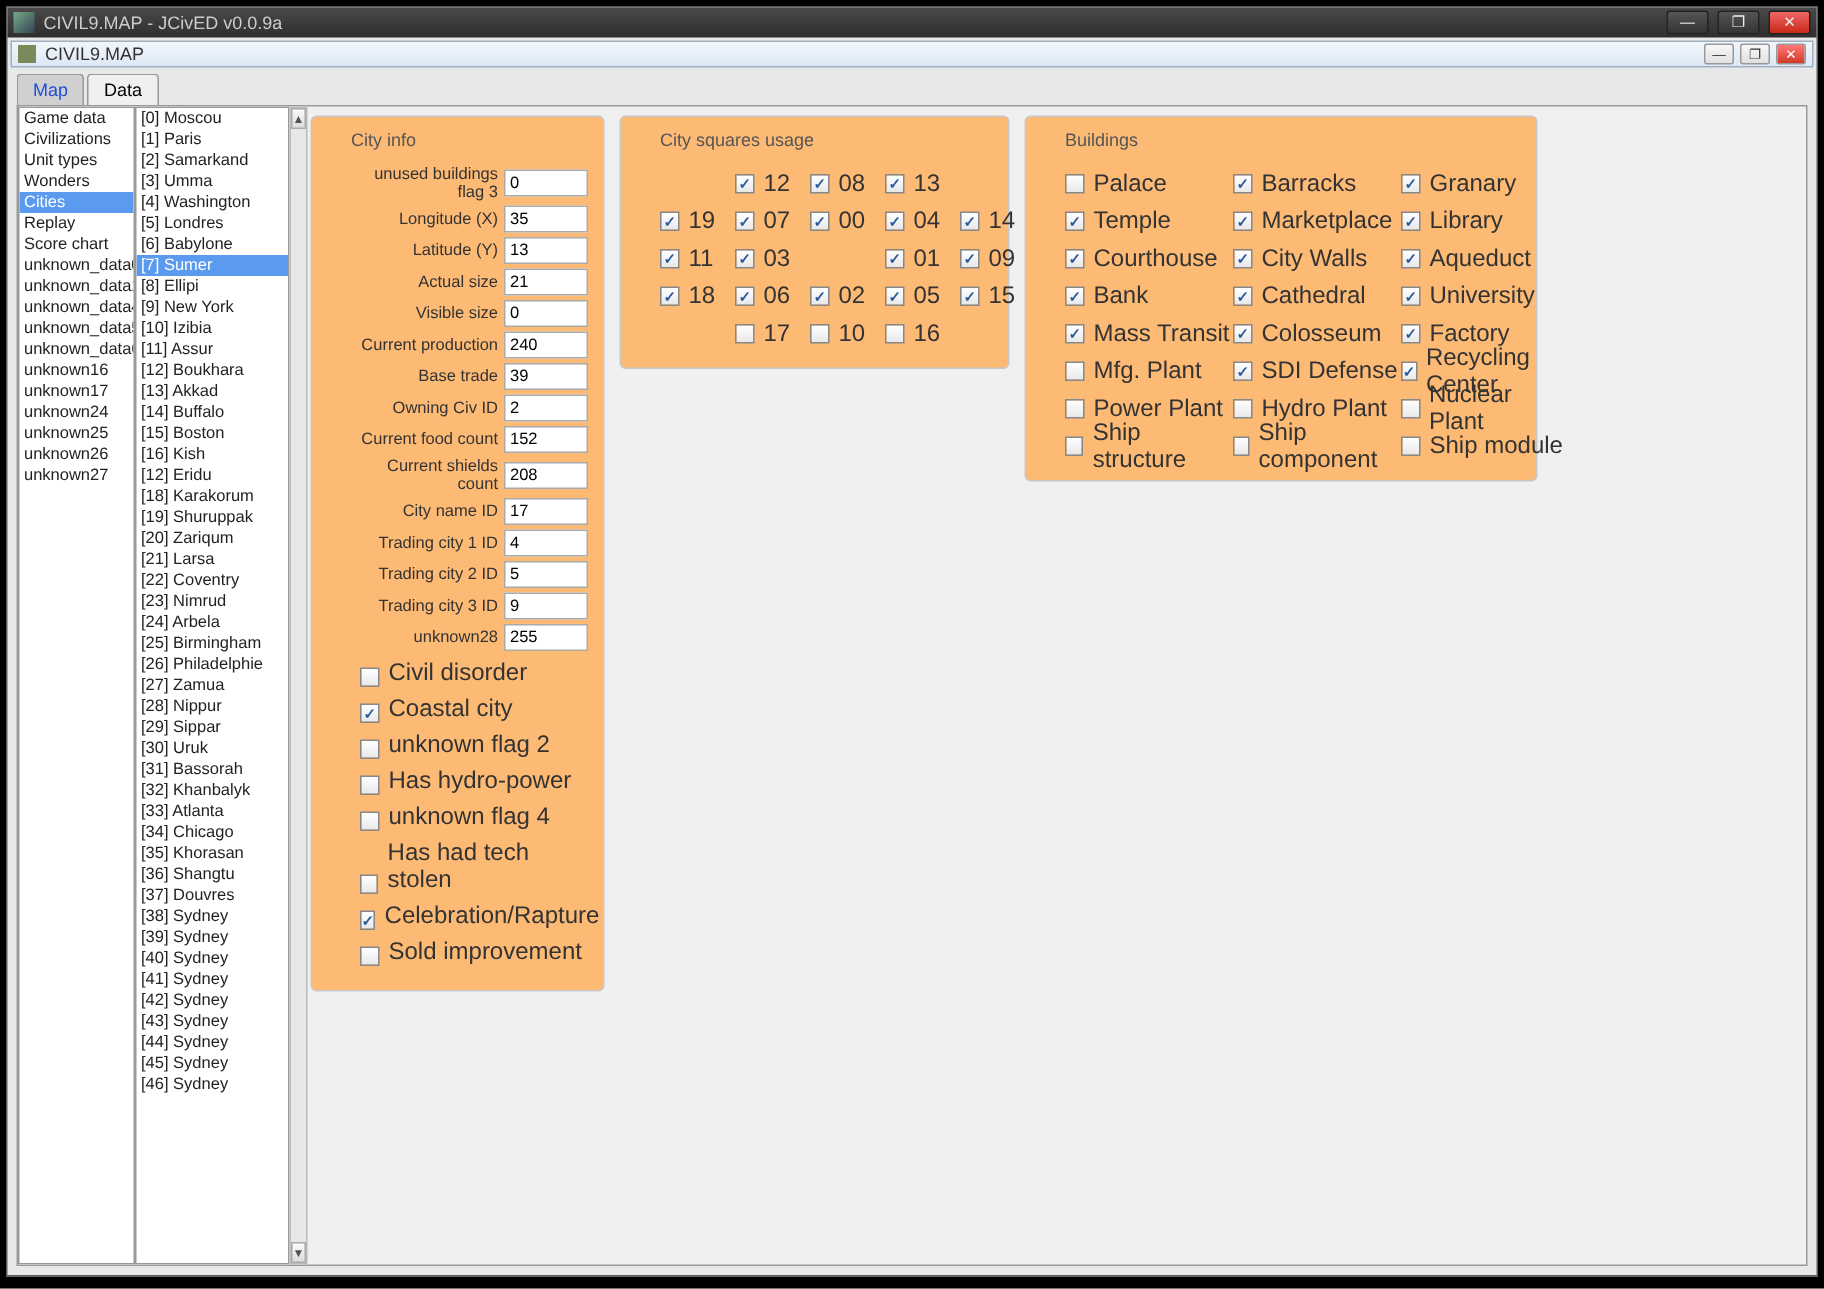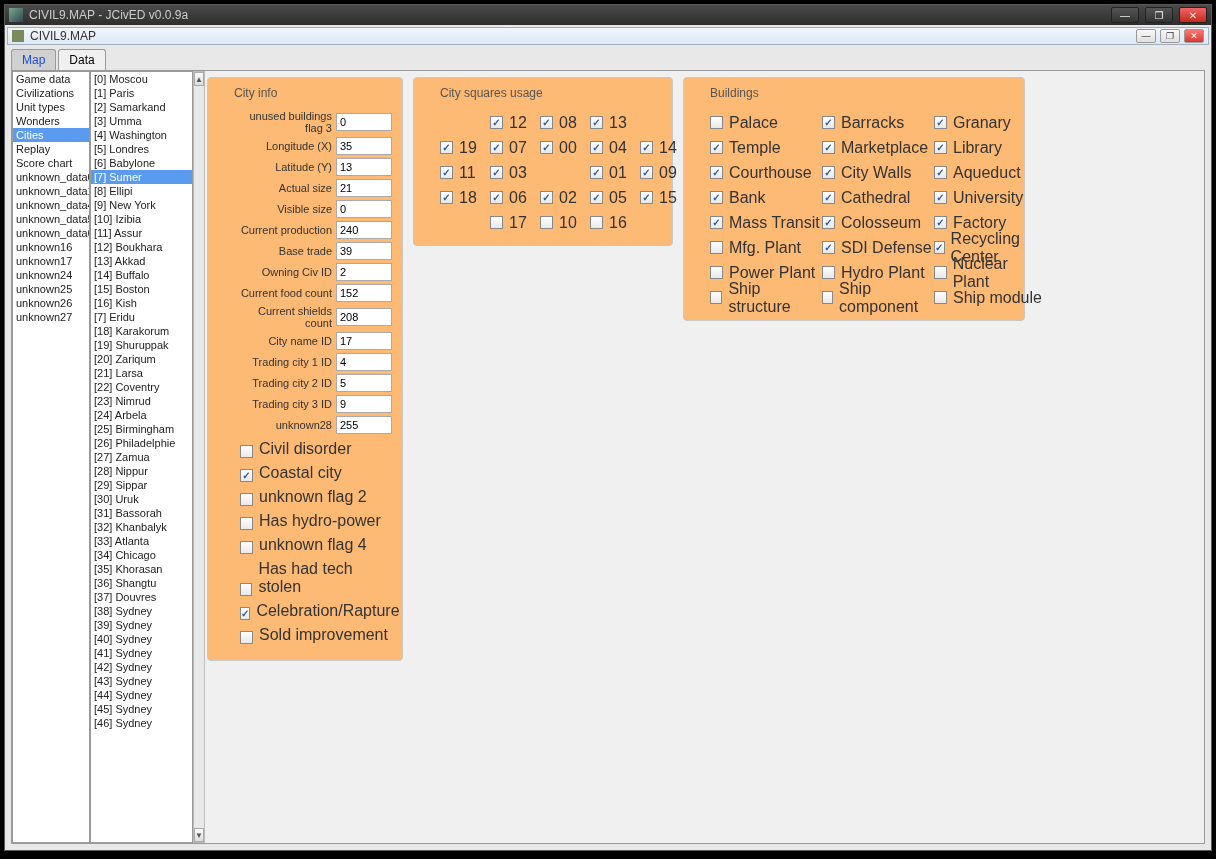--- a/index.html
+++ b/index.html
@@ -294,21 +294,21 @@
           <div class="list-item selected">[7] Sumer</div>
           <div class="list-item">[8] Ellipi</div>
           <div class="list-item">[9] New York</div>
           <div class="list-item">[10] Izibia</div>
           <div class="list-item">[11] Assur</div>
           <div class="list-item">[12] Boukhara</div>
           <div class="list-item">[13] Akkad</div>
           <div class="list-item">[14] Buffalo</div>
           <div class="list-item">[15] Boston</div>
           <div class="list-item">[16] Kish</div>
-          <div class="list-item">[7] Eridu</div>
+          <div class="list-item">[12] Eridu</div>
           <div class="list-item">[18] Karakorum</div>
           <div class="list-item">[19] Shuruppak</div>
           <div class="list-item">[20] Zariqum</div>
           <div class="list-item">[21] Larsa</div>
           <div class="list-item">[22] Coventry</div>
           <div class="list-item">[23] Nimrud</div>
           <div class="list-item">[24] Arbela</div>
           <div class="list-item">[25] Birmingham</div>
           <div class="list-item">[26] Philadelphie</div>
           <div class="list-item">[27] Zamua</div>

